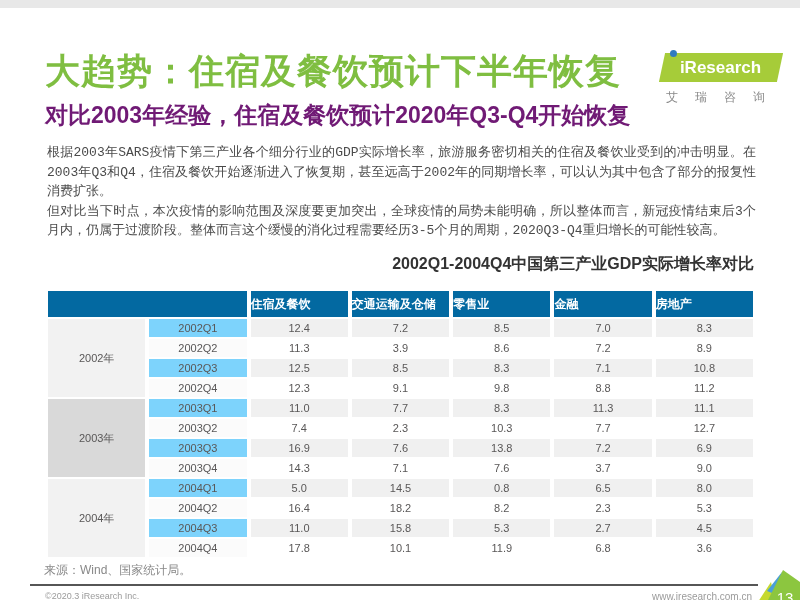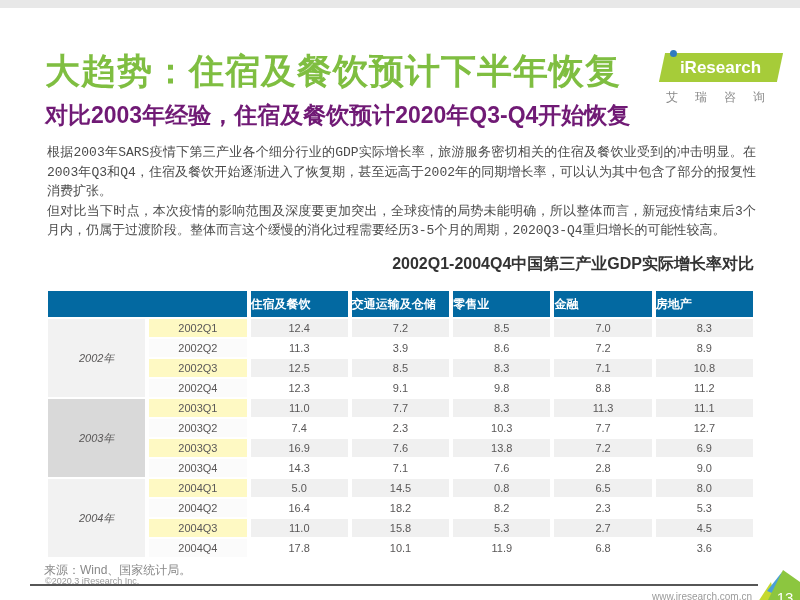--- a/index.html
+++ b/index.html
@@ -38,31 +38,31 @@
     border-collapse:separate;border-spacing:4px 2px;table-layout:fixed;
   }
   table.gdp th{
     background:#0369a1;color:#ffffff;font-size:12px;font-weight:bold;
     height:26px;padding:0;text-align:left;
   }
   table.gdp td{
     height:18px;padding:0;text-align:center;vertical-align:middle;
     font-size:11px;color:#595757;
   }
-  td.year{font-size:12px;font-style:italic;}
+  td.year{font-size:12px;}
   td.quarter{font-size:11.5px;}
   .yr-light{background:#f2f2f2;}
   .yr-dark{background:#d9d9d9;}
-  .row-dark{background:#fef9c3;}
+  .row-dark{background:#7dd3fc;}
   .row-light{background:#fbfbfb;}
   .row-gray{background:#f0f0f0;}
   .row-white{background:#ffffff;}
   .source{position:absolute;left:44px;top:554px;font-size:12px;color:#888888;}
   .footer-line{position:absolute;left:30px;top:576px;width:728px;height:0;border-top:2px solid #565656;}
-  .footer-left{position:absolute;left:45px;top:568px;font-size:9px;color:#9b9b9b;}
+  .footer-left{position:absolute;left:45px;top:583px;font-size:9px;color:#9b9b9b;}
   .footer-right{position:absolute;right:48px;top:583px;font-size:10px;color:#9b9b9b;}
   .badge{position:absolute;right:0;bottom:0;width:46px;height:38px;}
   .badge svg{display:block;}
 </style>
 </head>
 <body>
 
 <div class="page">
 
   <div class="title">大趋势：住宿及餐饮预计下半年恢复</div>
@@ -152,21 +152,21 @@
           <td class="val row-gray">7.6</td>
           <td class="val row-gray">13.8</td>
           <td class="val row-gray">7.2</td>
           <td class="val row-gray">6.9</td>
         </tr>
         <tr>
           <td class="quarter row-light">2003Q4</td>
           <td class="val row-white">14.3</td>
           <td class="val row-white">7.1</td>
           <td class="val row-white">7.6</td>
-          <td class="val row-white">2.8</td>
+          <td class="val row-white">3.7</td>
           <td class="val row-white">9.0</td>
         </tr>
         <tr>
           <td class="year yr-light" rowspan="4">2004年</td>
           <td class="quarter row-dark">2004Q1</td>
           <td class="val row-gray">5.0</td>
           <td class="val row-gray">14.5</td>
           <td class="val row-gray">0.8</td>
           <td class="val row-gray">6.5</td>
           <td class="val row-gray">8.0</td>

